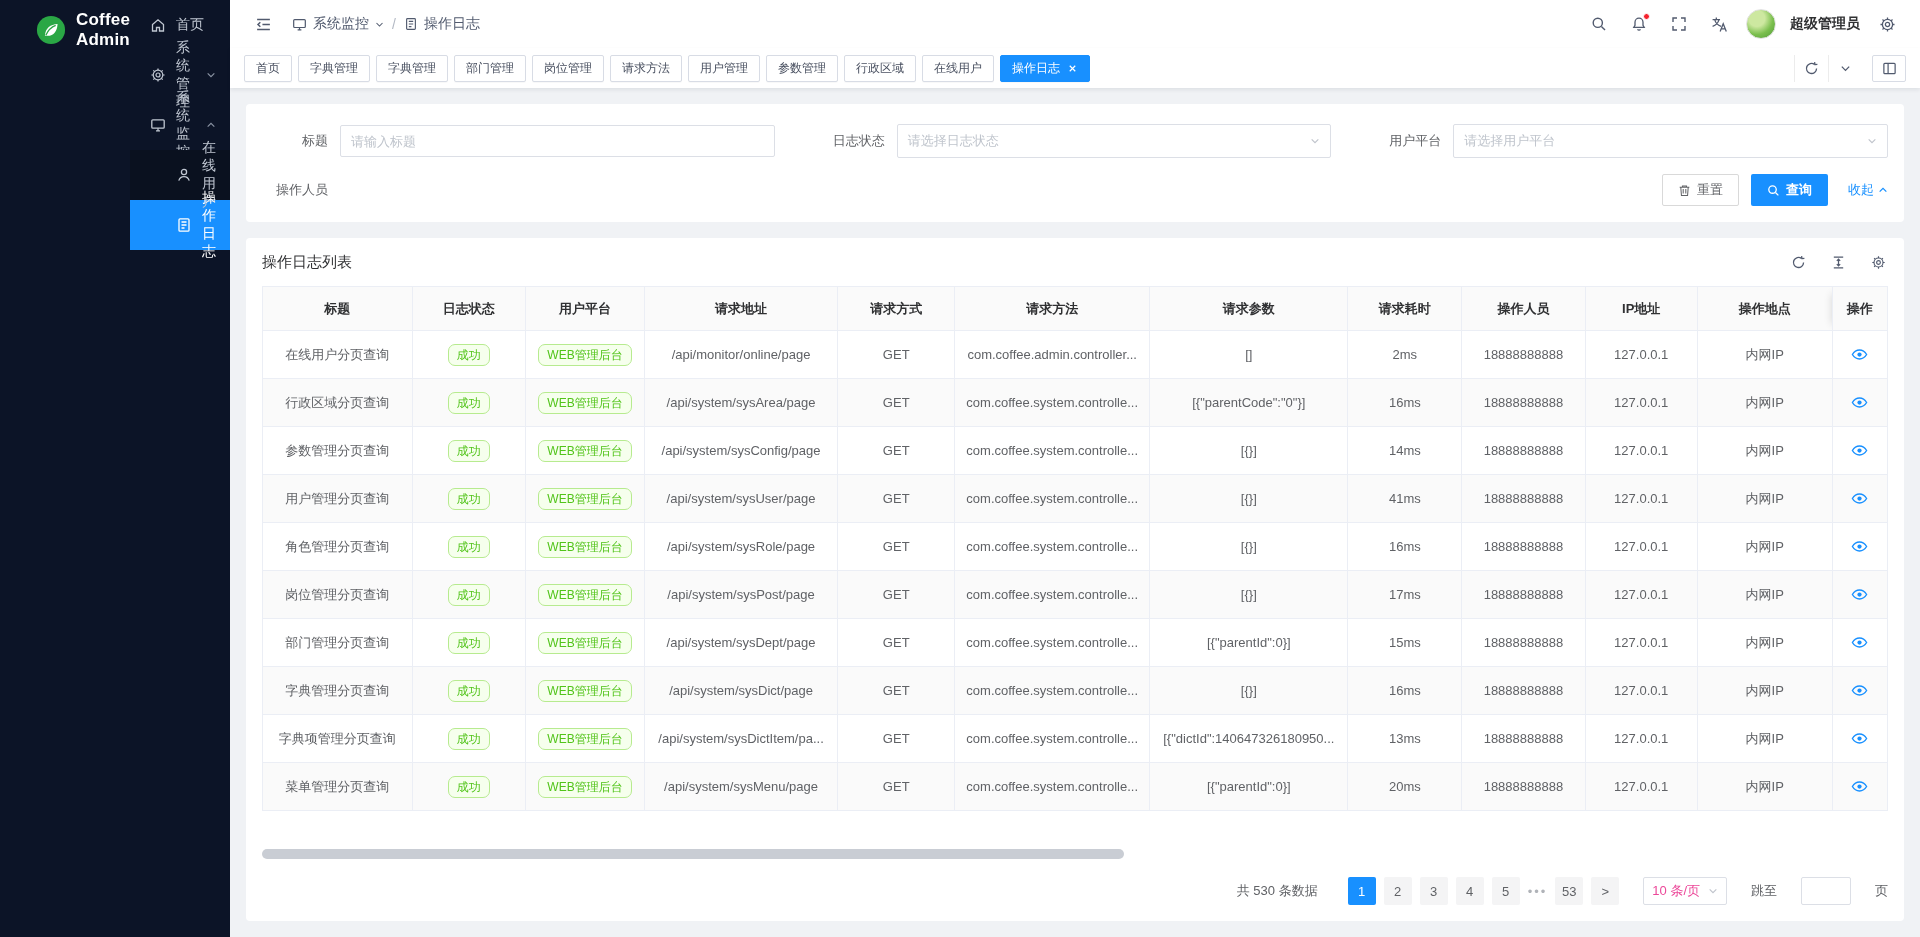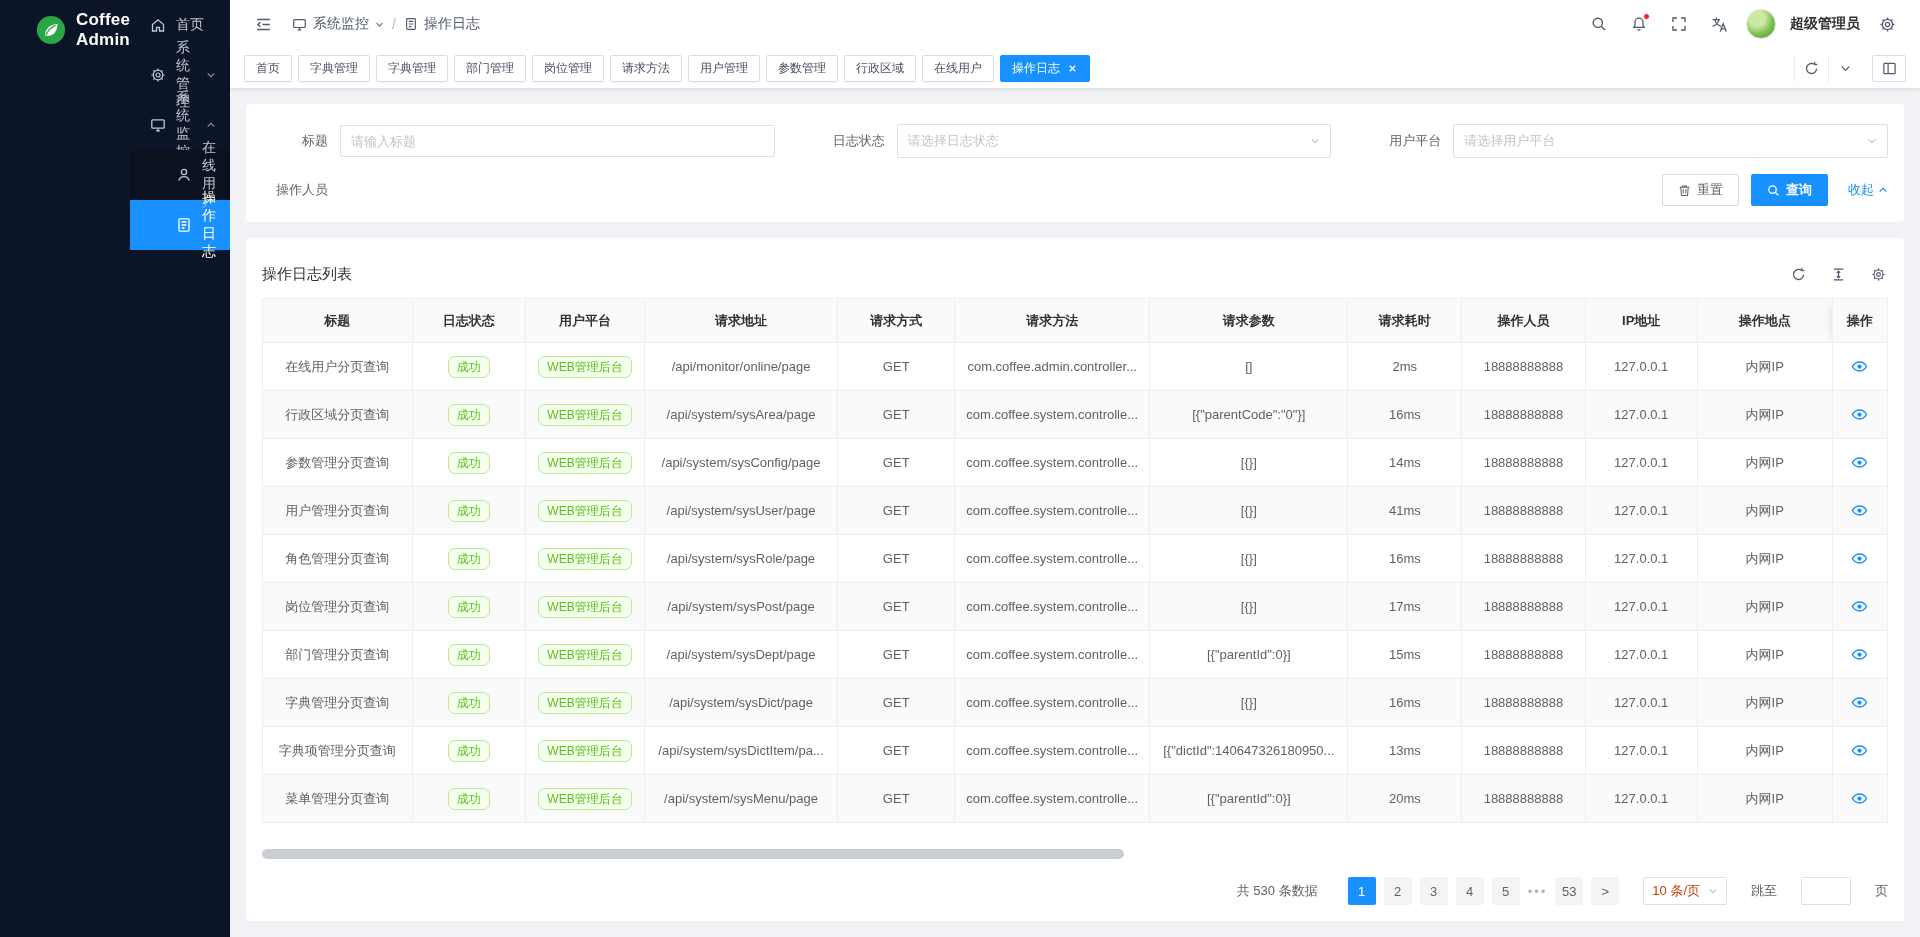--- a/index.html
+++ b/index.html
@@ -69,21 +69,21 @@
   .btn { height:32px; padding:0 15px; border-radius:2px; font-size:13px; display:flex;
     align-items:center; gap:6px; cursor:pointer; border:1px solid transparent; font-family:inherit; }
   .btn-default { background:#fff; border-color:#d9d9d9; color:#606266; }
   .btn-primary { background:#1890ff; color:#fff;font-weight:bold; }
   .link-btn { display:flex; align-items:center; gap:4px; color:#1890ff; font-size:13px;
     cursor:pointer; margin-left:8px; }
 
   
   .table-card { background:#fff; border-radius:4px; margin-top:16px; padding:0 16px 8px;
     flex:1; min-height:0; display:flex; flex-direction:column; }
-  .card-head { height:48px; display:flex; align-items:center; flex-shrink:0;margin-top:12px; }
+  .card-head { height:48px; display:flex; align-items:center; flex-shrink:0; }
   .card-title { font-size:15px; color:#303133; }
   .card-tools { margin-left:auto; display:flex; align-items:center; gap:20px; color:#515a6e; }
   .card-tools .icon-btn { width:20px; height:20px; }
 
   table { width:100%; border-collapse:collapse; table-layout:fixed; font-size:13px; }
   th { background:#fafafa; height:44px; font-weight:bold; color:#303133;
     border:1px solid #ebeef5; padding:0 8px; }
   td { height:48px; text-align:center; color:#606266; border:1px solid #ebeef5; padding:0 8px;
     white-space:nowrap; overflow:hidden; text-overflow:ellipsis; background:#fff; }
   tbody tr:nth-child(even) td { background:#fafafa; }
@@ -99,21 +99,21 @@
 
   .pagination { height:40px; display:flex; align-items:center; justify-content:flex-end; gap:24px;
     font-size:13px; color:#606266; flex-shrink:0; padding-bottom:4px; }
   .page-total { margin-right:6px; }
   .page-list { display:flex; align-items:center; gap:8px; }
   .page-btn { min-width:28px; height:28px; padding:0 6px; border-radius:2px; background:#f4f4f5;
     color:#606266; display:flex; align-items:center; justify-content:center; cursor:pointer; }
   .page-btn.active { background:#1890ff; color:#fff; }
   .page-ellipsis { color:#b0b3b8; cursor:pointer; letter-spacing:2px; }
   .page-size-select { height:28px; border:1px solid #dcdfe6; border-radius:2px; background:#fff;
-    display:flex; align-items:center; gap:8px; padding:0 8px; cursor:pointer; color:#c2410c; }
+    display:flex; align-items:center; gap:8px; padding:0 8px; cursor:pointer; color:#ec4899; }
   .page-size-select .sel-chev { color:#c0c4cc; display:flex; }
   .jump-input { width:50px; height:28px; border:1px solid #dcdfe6; border-radius:2px;
     outline:none; padding:0 6px; font-size:13px; font-family:inherit; }
   svg { display:block; }
 </style>
 </head>
 <body>
 
 <div class="app">
 

